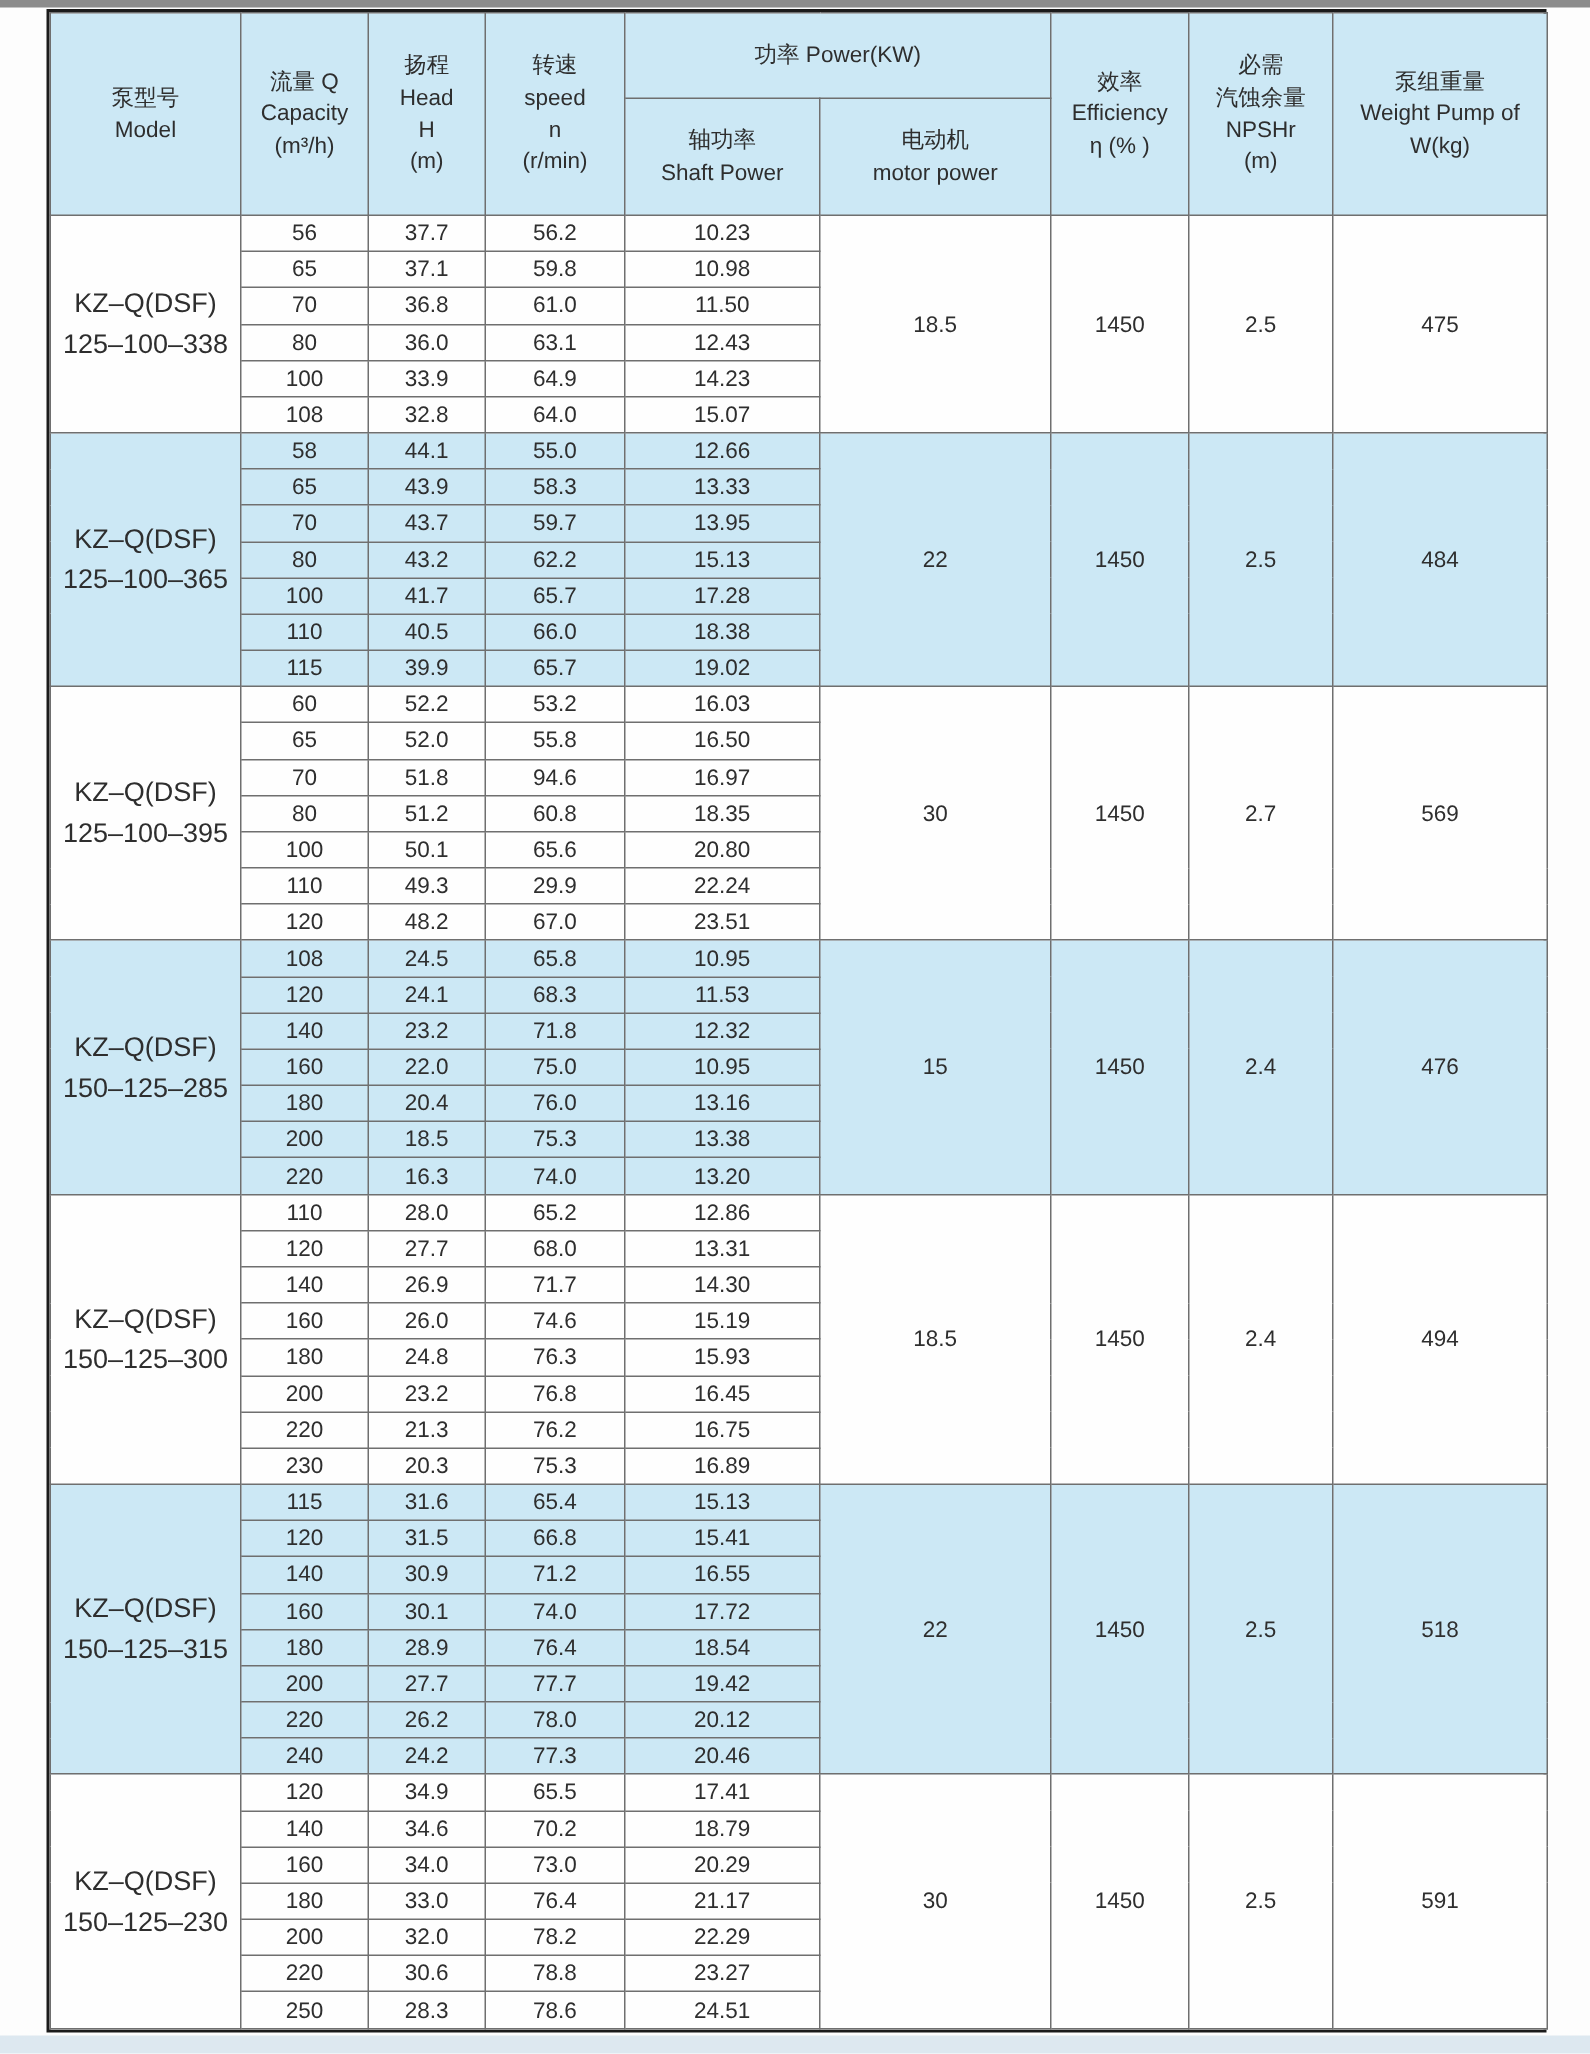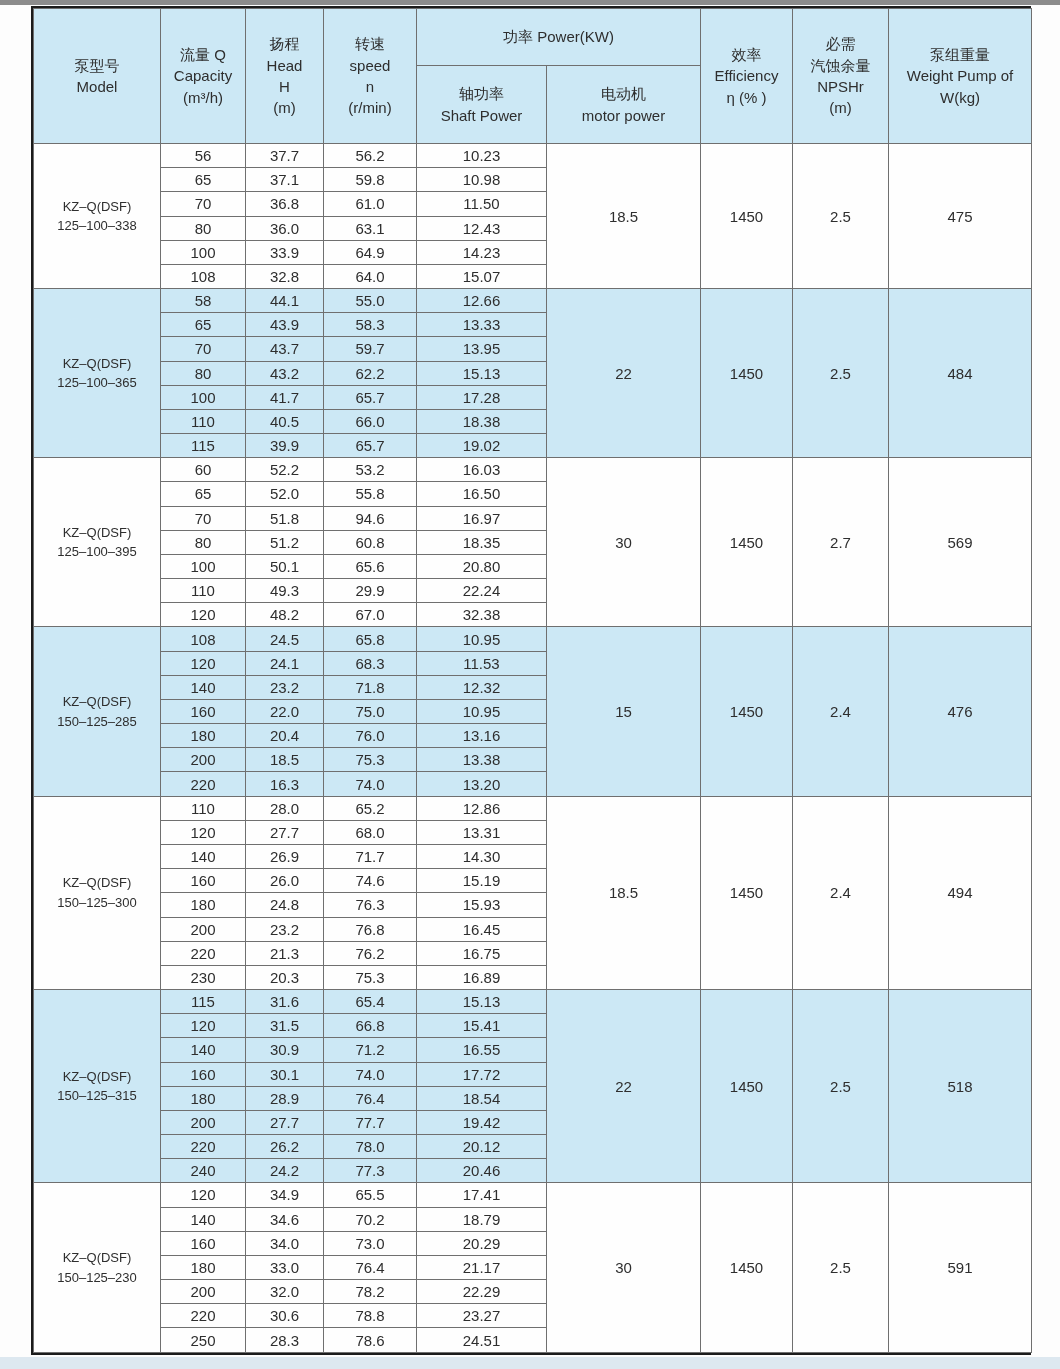--- a/index.html
+++ b/index.html
@@ -33,21 +33,21 @@
     padding:0;
     font-weight:normal;
     line-height:1.4;
   }
   tr.hrow1 { height:57px; }
   tr.hrow2 { height:78px; }
   .hd { background:#cce8f5; }
   .blue { background:#cce8f5; }
   .white { background:#fefefe; }
   .hd div { line-height:1.42; }
-  .model-cell { font-size:13px; }
+  .model-cell { font-size:18px; }
   .model-cell div { line-height:1.5; }
 </style>
 </head>
 <body>
 
 <div class="top-band"></div>
 <div class="bottom-band"></div>
 
 <div class="table-wrap">
   <table class="spec">
@@ -252,21 +252,21 @@
         <tr>
           <td class="white">110</td>
           <td class="white">49.3</td>
           <td class="white">29.9</td>
           <td class="white">22.24</td>
         </tr>
         <tr>
           <td class="white">120</td>
           <td class="white">48.2</td>
           <td class="white">67.0</td>
-          <td class="white">32.38</td>
+          <td class="white">23.51</td>
         </tr>
         <tr>
           <td rowspan="7" class="blue model-cell">
             <div>KZ–Q(DSF)</div>
             <div>150–125–285</div>
           </td>
           <td class="blue">108</td>
           <td class="blue">24.5</td>
           <td class="blue">65.8</td>
           <td class="blue">10.95</td>

